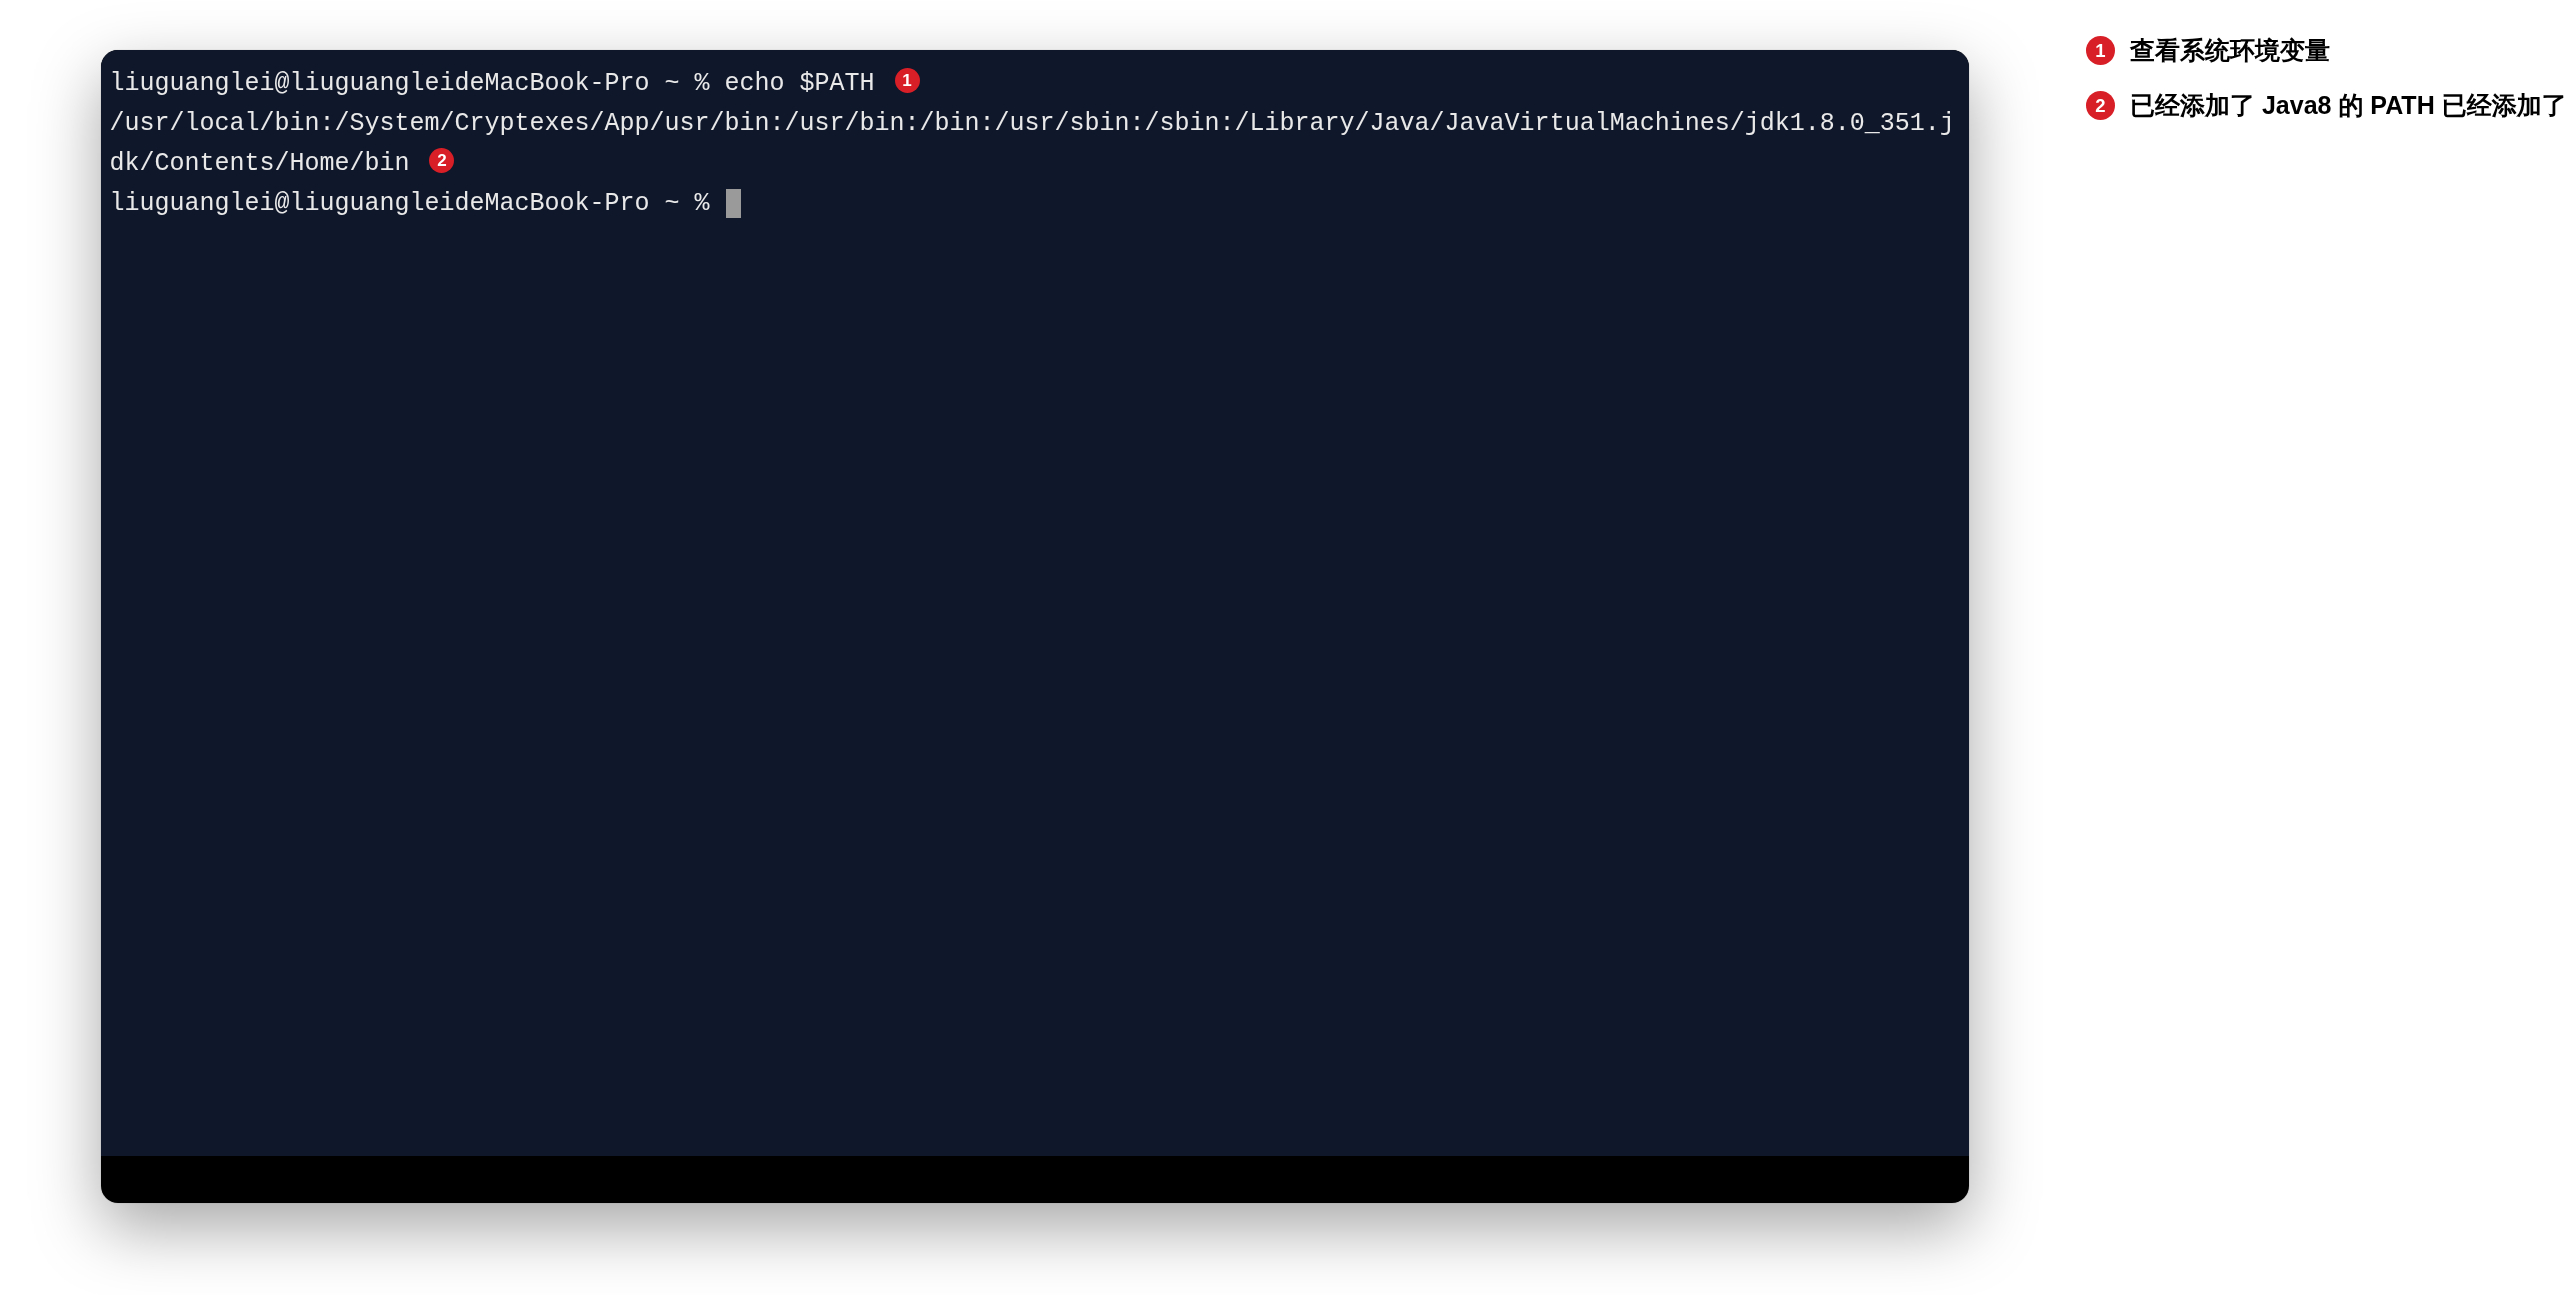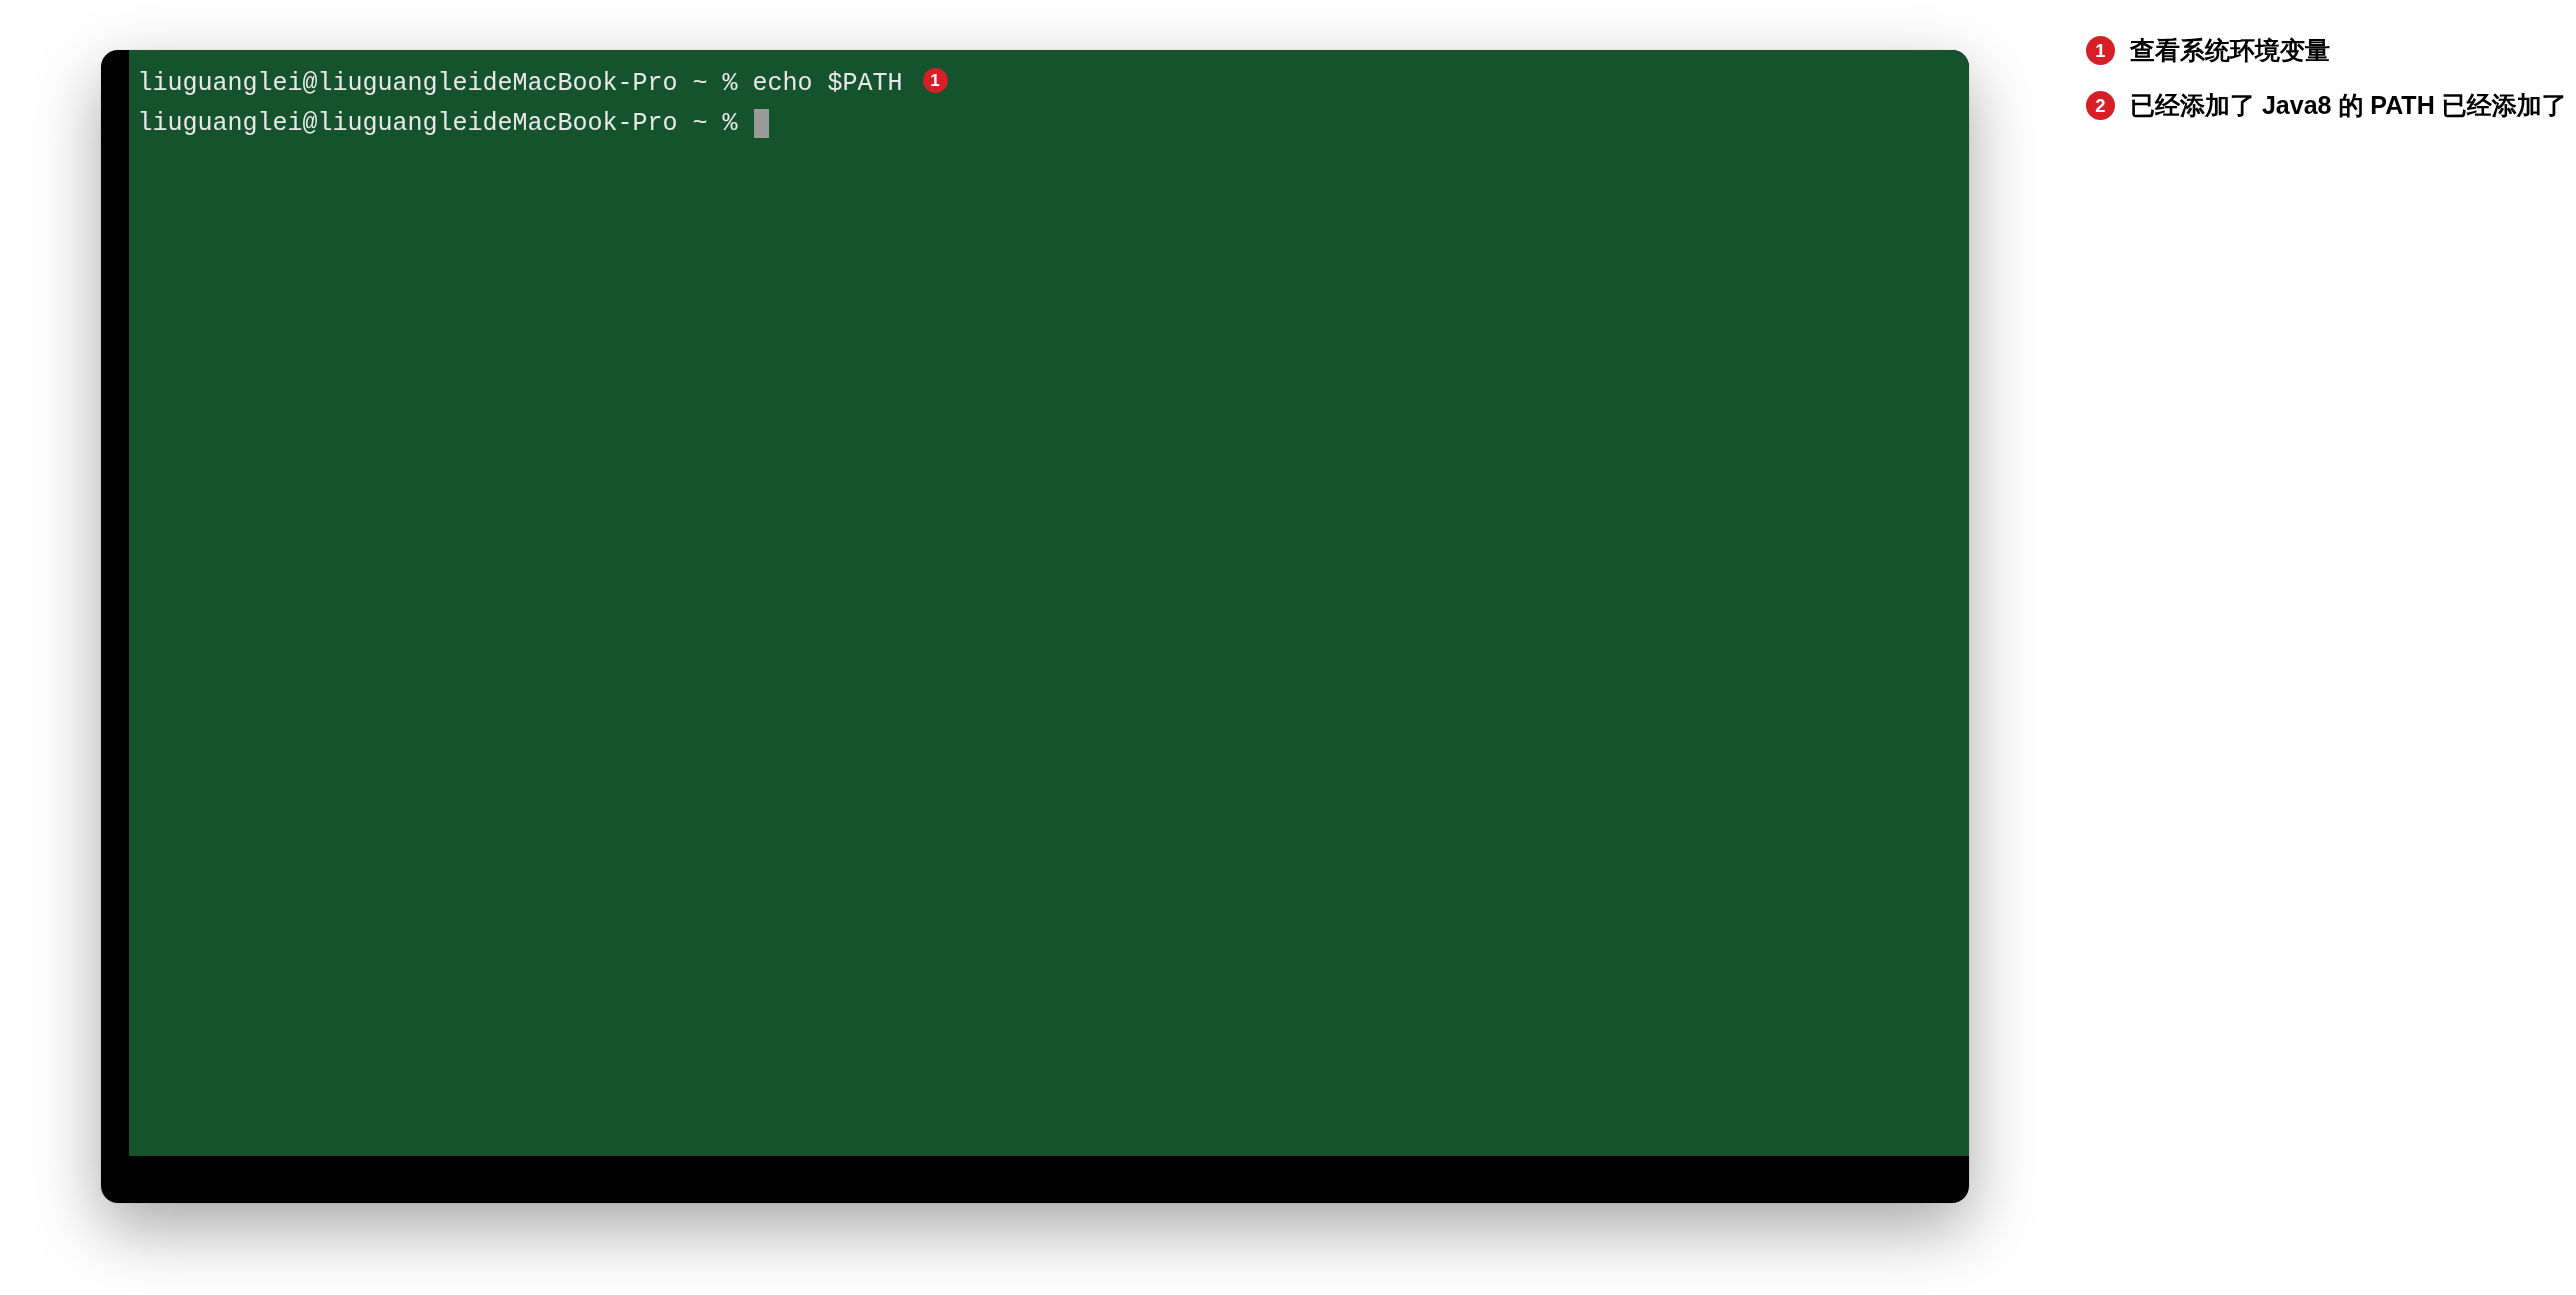--- a/index.html
+++ b/index.html
@@ -67,29 +67,28 @@
     top: 50%;
     transform: translateY(-50%);
     font-size: 22px;
     font-weight: 600;
     color: #3a3a3a;
     letter-spacing: 0.8px;
   }
   .terminal-body {
     width: 100%;
     height: calc(100% - 47px);
-    background: #14532d;
+    background: #0f172a;
     padding: 13.5px 8.4px;
     font-family: "SF Mono", Menlo, Monaco, "Courier New", monospace;
     font-size: 25px;
     line-height: 1.6;
     color: #e9e9e9;
     word-break: break-all;
     overflow-wrap: anywhere;
-    margin-left: 28px;
   }
   .term-line {
     display: block;
   }
   .prompt { color: #e9e9e9; }
   .badge {
     display: inline-flex;
     vertical-align: middle;
     align-items: center;
     justify-content: center;
@@ -154,20 +153,24 @@
 
   <div class="window">
 
 
     <div class="terminal-body">
       <span class="term-line">
         <span class="prompt">liuguanglei@liuguangleideMacBook-Pro ~ % </span><span>echo $PATH</span>
         <span class="badge">1</span>
       </span>
       <span class="term-line">
+        <span>/usr/local/bin:/System/Cryptexes/App/usr/bin:/usr/bin:/bin:/usr/sbin:/sbin:/Library/Java/JavaVirtualMachines/jdk1.8.0_351.jdk/Contents/Home/bin</span>
+        <span class="badge">2</span>
+      </span>
+      <span class="term-line">
         <span class="prompt">liuguanglei@liuguangleideMacBook-Pro ~ % </span><span class="cursor-block"></span>
       </span>
     </div>
 
   </div>
 
   <div class="annotations">
     <div class="annot-row">
       <span class="annot-badge">1</span>
       <span class="annot-text">查看系统环境变量</span>

